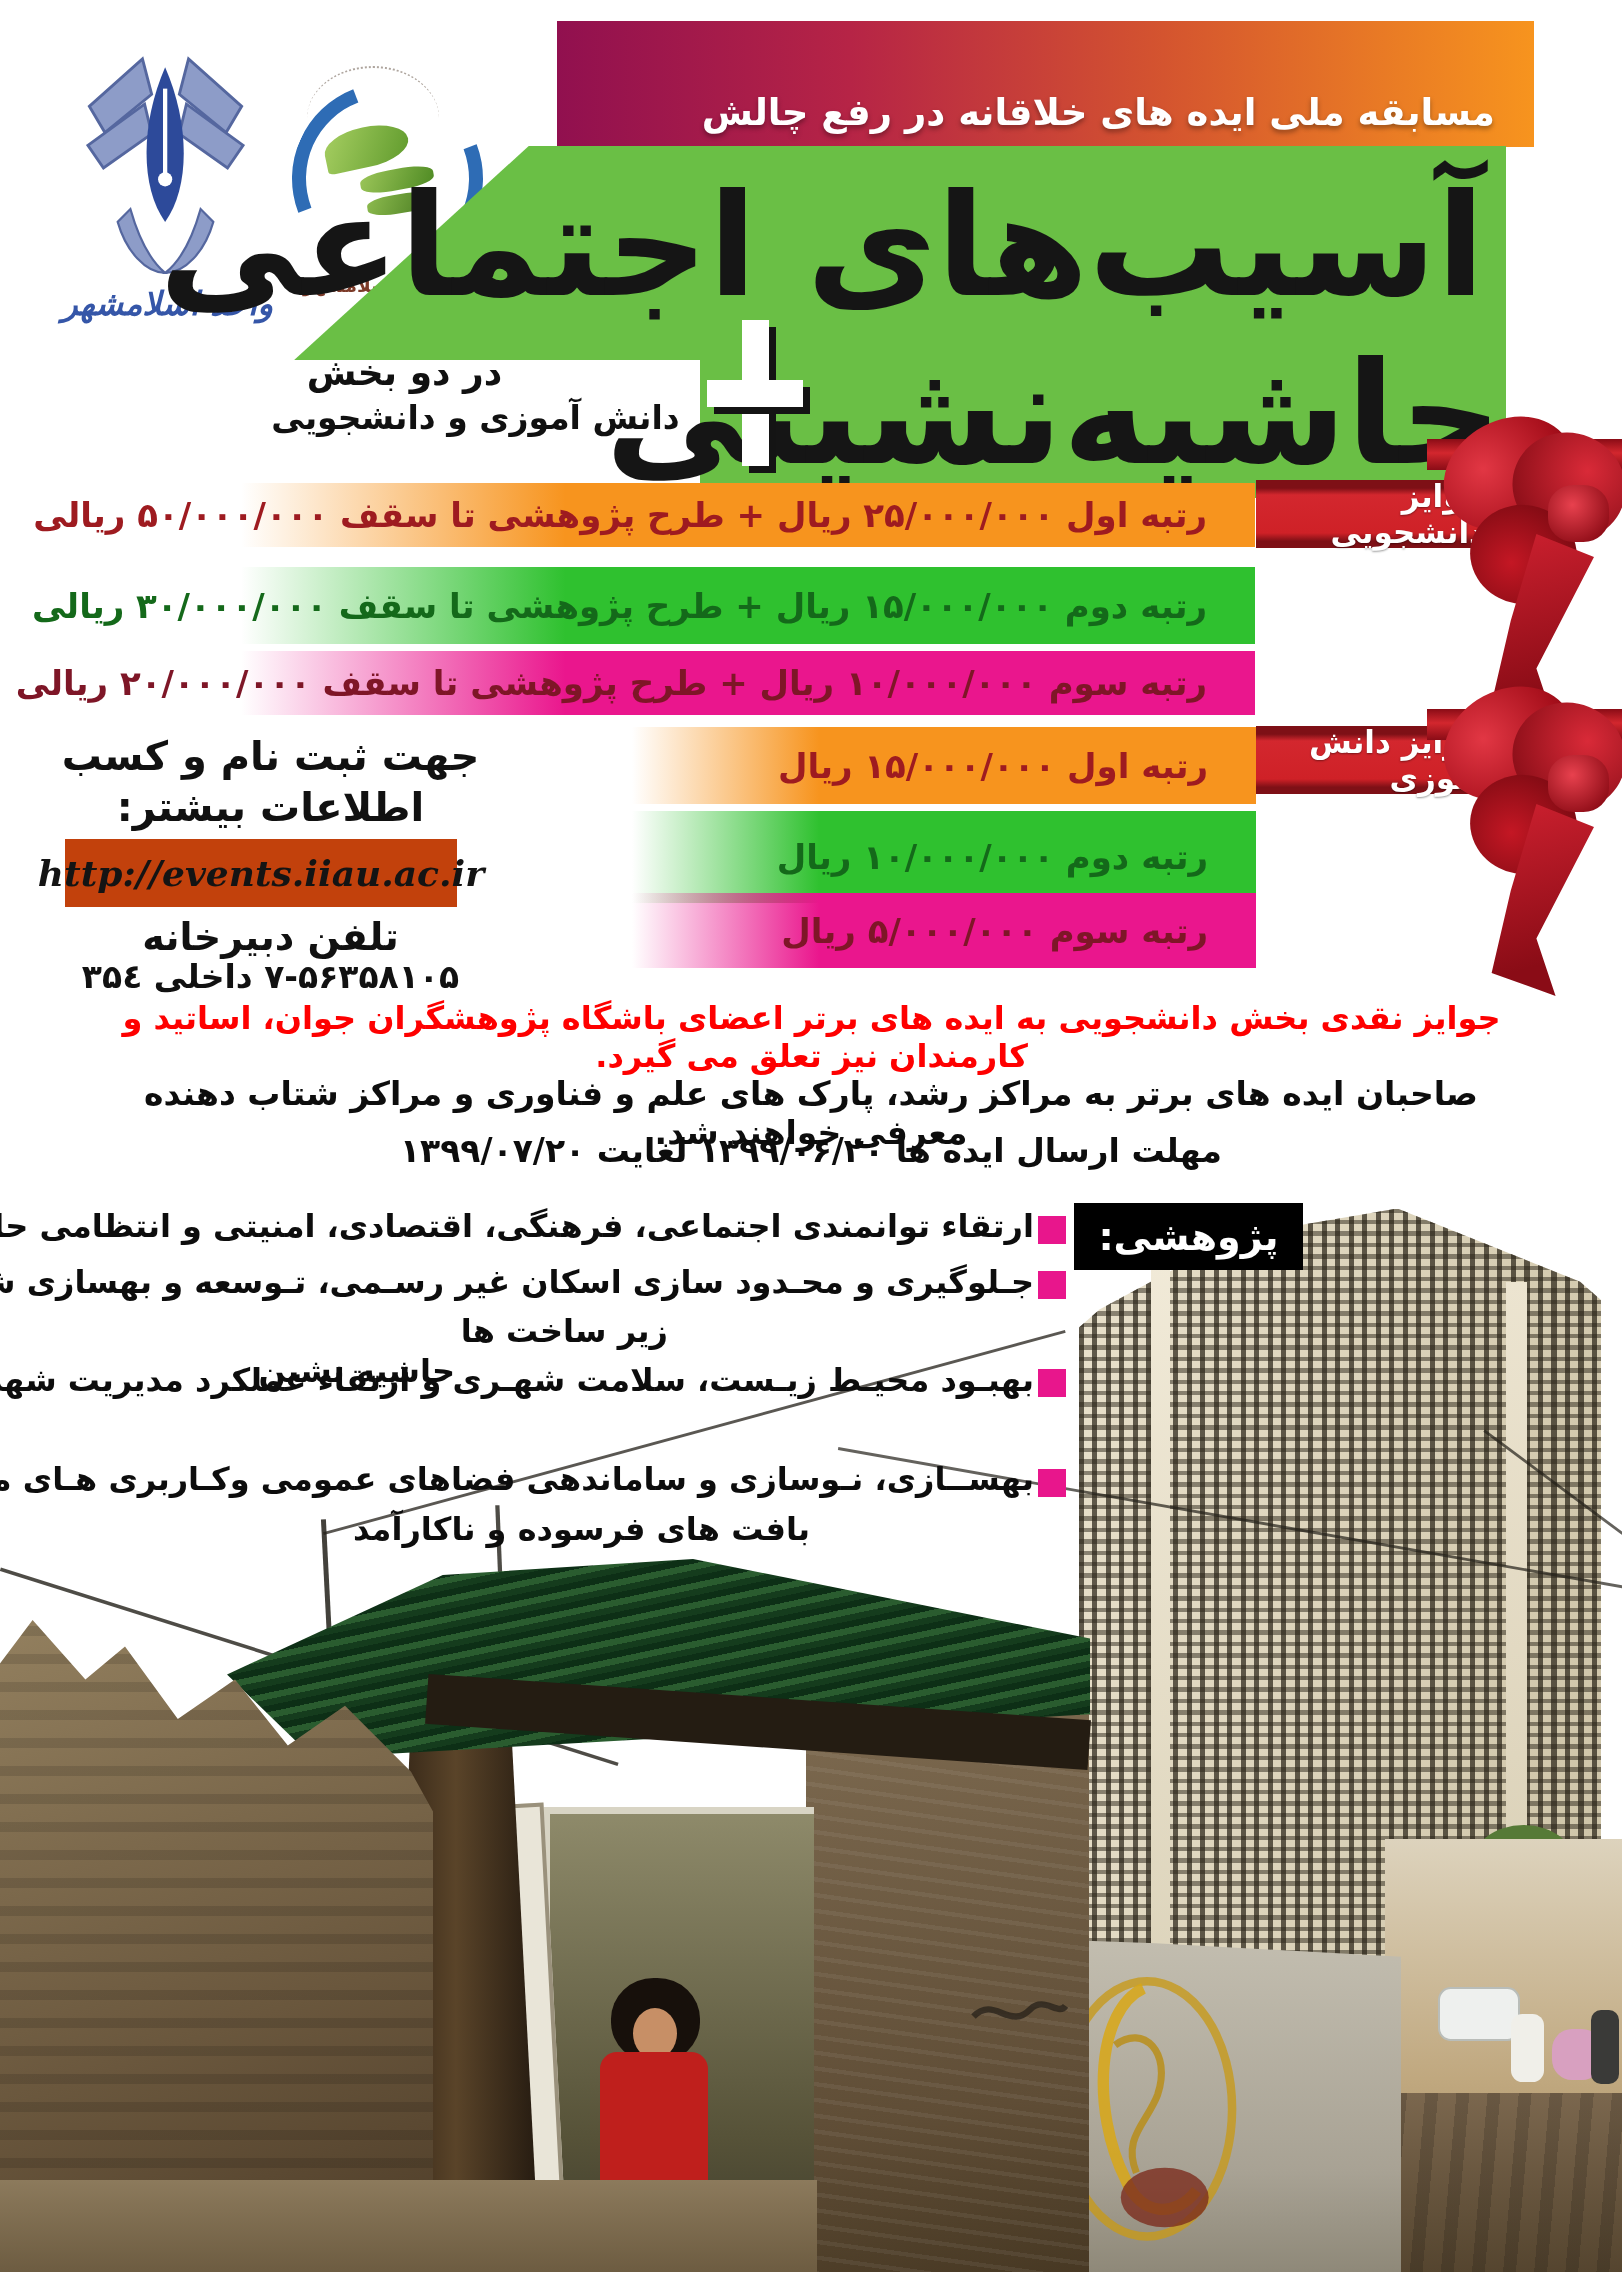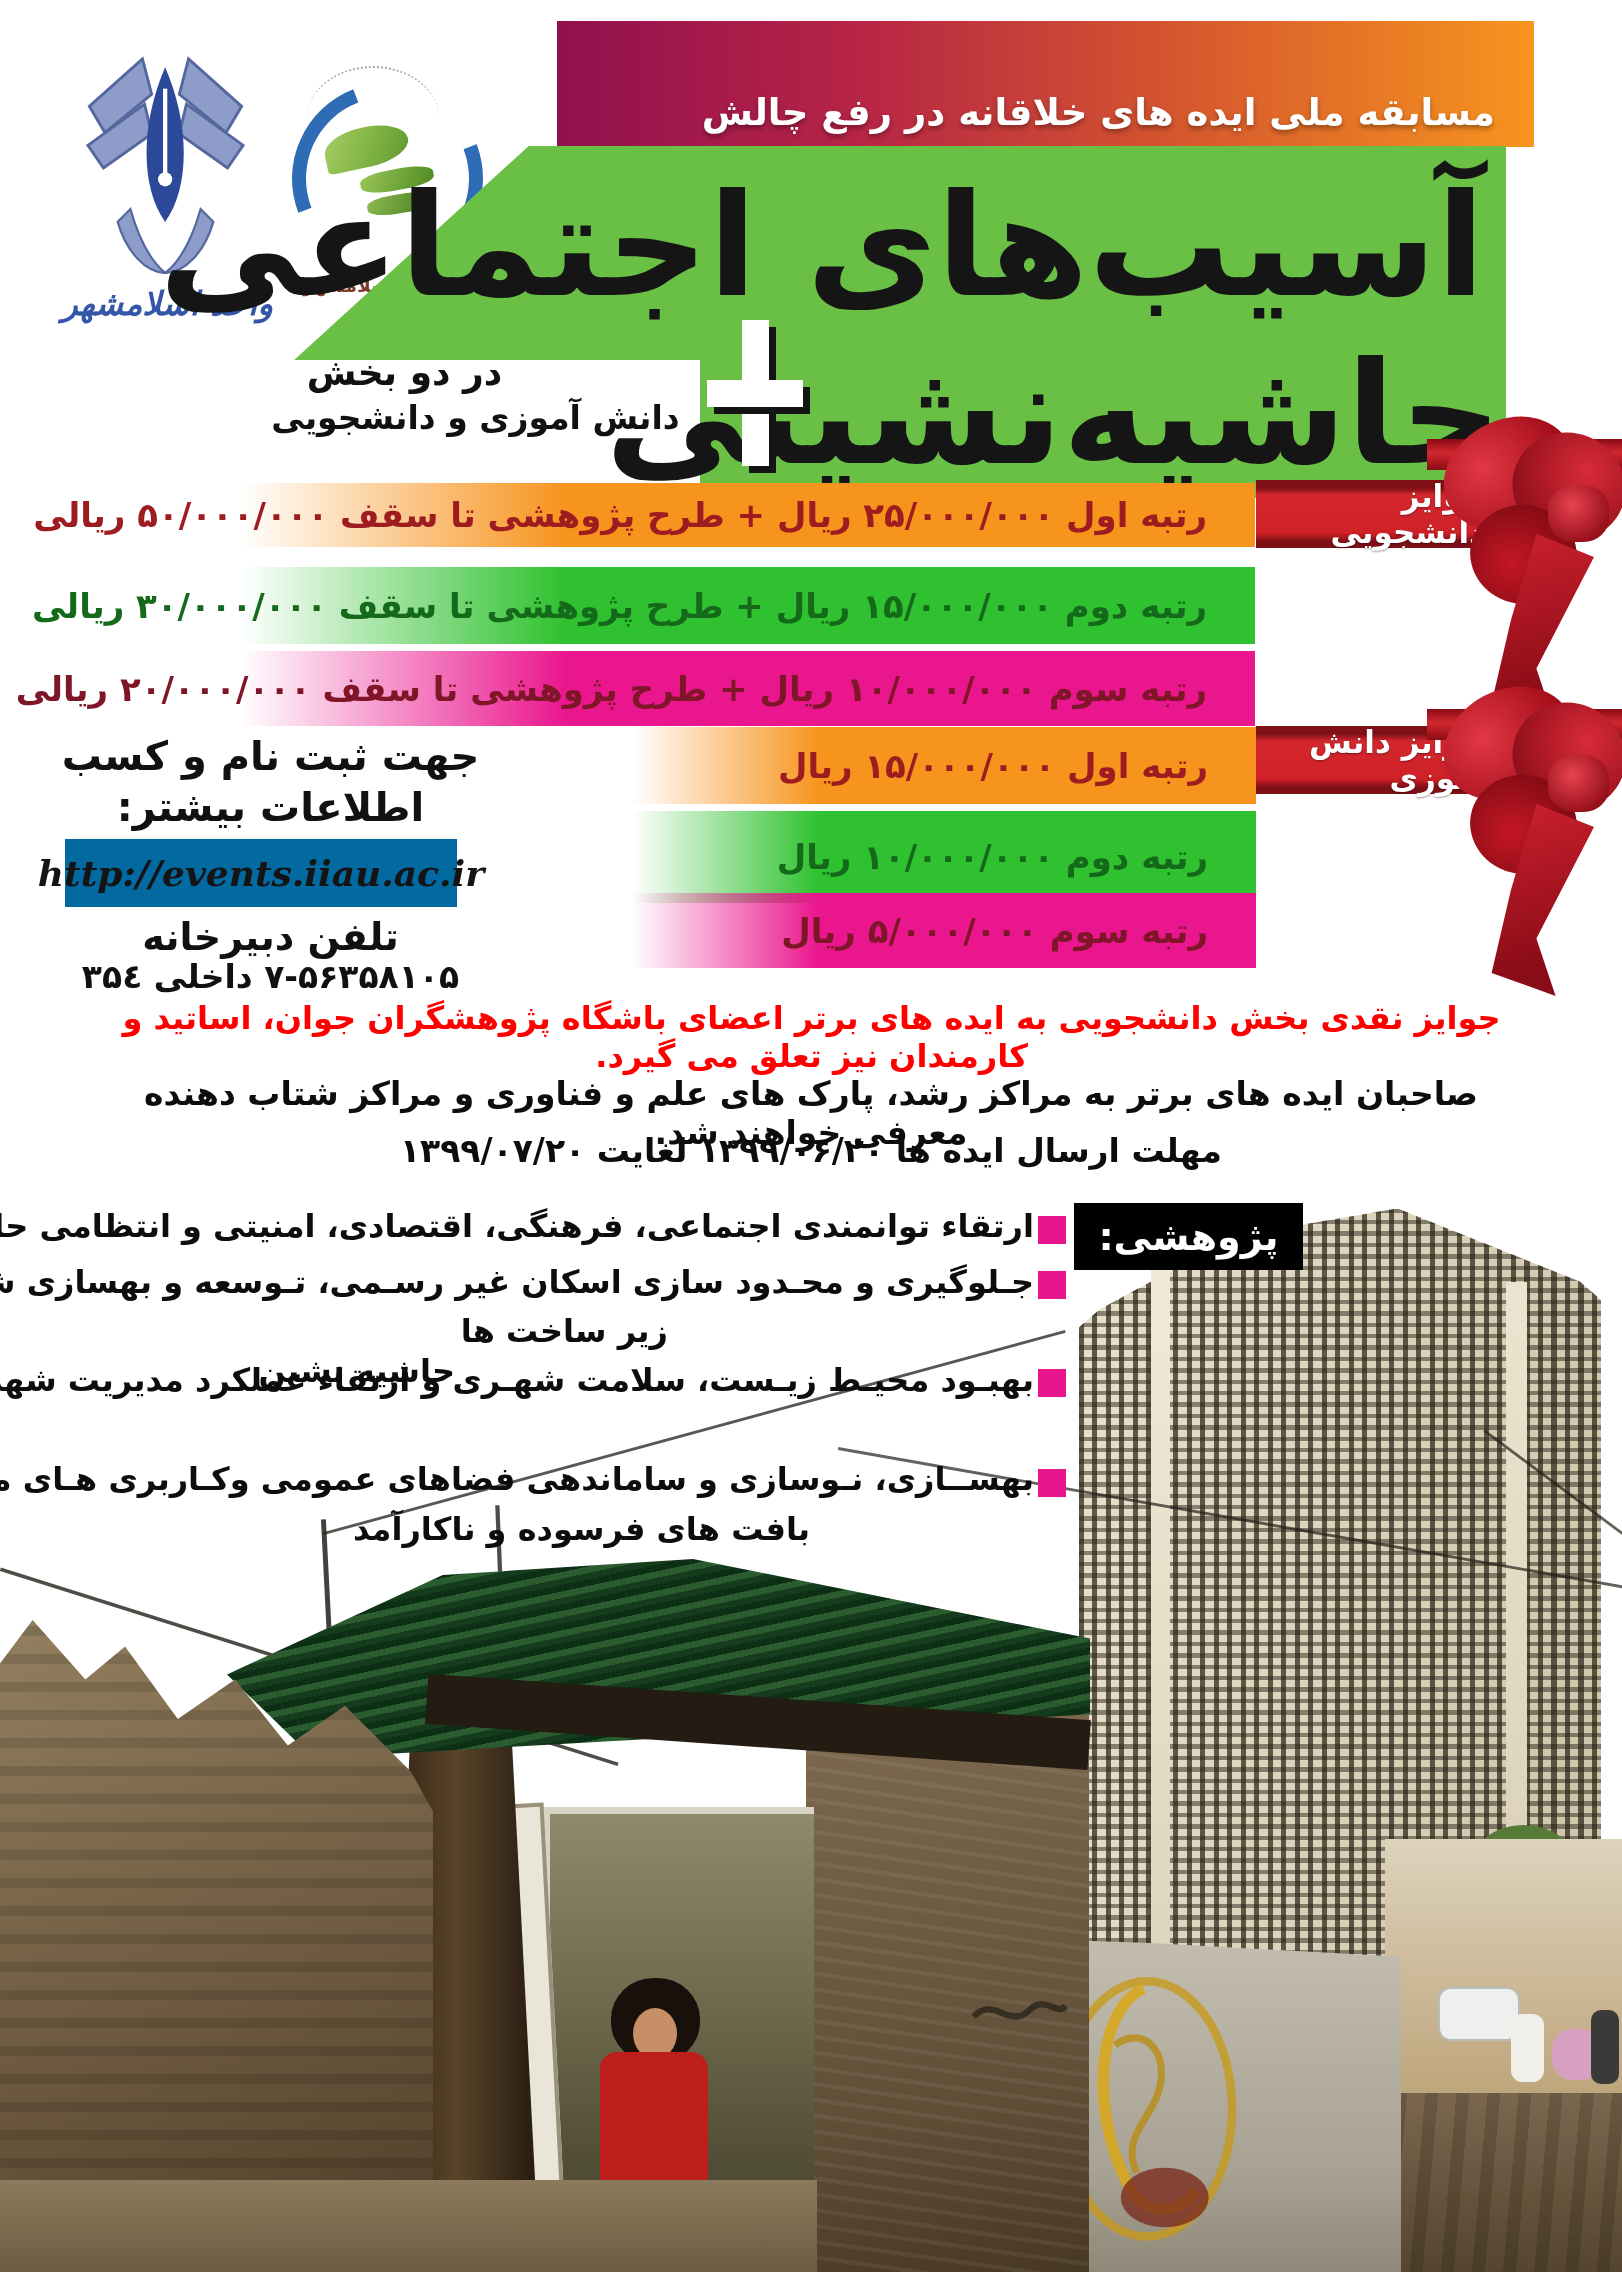--- a/index.html
+++ b/index.html
@@ -42,21 +42,21 @@
   .sub-intro{left:298px;top:352px;width:213px;text-align:center;font-size:36px;font-weight:bold;color:#111;}
   .sub-sections{left:234px;top:398px;width:483px;text-align:center;font-size:33px;font-weight:bold;color:#111;white-space:nowrap;}
 
   
   .stripe{display:flex;align-items:center;justify-content:flex-end;}
   .stripe span{font-size:34px;font-weight:bold;padding-left:14px;white-space:nowrap;}
   .stripe .tx{padding-right:48px;}
   .st-tex{background-image:repeating-linear-gradient(135deg,rgba(255,255,255,.10) 0 2.1px,rgba(0,0,0,0) 2.1px 6.4px);}
   .u1{left:241px;top:483px;width:1014px;height:64px;background:linear-gradient(90deg,rgba(247,148,30,0) 0%,#f7941e 32%);}
   .u2{left:241px;top:567px;width:1014px;height:77px;background:linear-gradient(90deg,rgba(47,193,47,0) 0%,#2fc12f 32%);}
-  .u3{left:241px;top:651px;width:1014px;height:75px;background:linear-gradient(90deg,rgba(234,22,141,0) 0%,#ea168d 32%);}
+  .u3{left:241px;top:651px;width:1014px;height:64px;background:linear-gradient(90deg,rgba(234,22,141,0) 0%,#ea168d 32%);}
   .s1{left:632px;top:727px;width:624px;height:77px;background:linear-gradient(90deg,rgba(247,148,30,0) 0%,#f7941e 30%);}
   .s2{left:632px;top:811px;width:624px;height:92px;background:linear-gradient(90deg,rgba(47,193,47,0) 0%,#2fc12f 30%);}
   .s3{left:632px;top:893px;width:624px;height:75px;background:linear-gradient(90deg,rgba(234,22,141,0) 0%,#ea168d 30%);}
   .tx-or{color:#9e1b20;}
   .tx-gr{color:#14691a;}
   .tx-pk{color:#7e1627;}
 
   
   .ribbon-band{
     background:linear-gradient(180deg,#7e1016 0%,#7e1016 12%,#d3272e 22%,#cf2127 78%,#7e1016 90%,#7e1016 100%);
@@ -79,21 +79,21 @@
     background:radial-gradient(circle at 40% 35%,#e8414e,#8f0d17 80%);}
   .bow .tail{position:absolute;left:39px;top:114px;width:128px;height:192px;
     background:linear-gradient(165deg,#cf2130,#8a0c16 80%);
     clip-path:polygon(55% 0,100% 12%,55% 70%,70% 100%,20% 88%,35% 45%);}
   .bow-rib{position:absolute;left:0;top:18.5px;width:195px;height:31px;background:linear-gradient(180deg,#8a0c16,#d3272e 45%,#8a0c16);}
 
   
   .reg-l1{left:43px;top:733px;width:455px;text-align:center;font-size:40px;font-weight:bold;color:#111;}
   .reg-l2{left:43px;top:784px;width:455px;text-align:center;font-size:40px;font-weight:bold;color:#111;}
   .url-box{
-    left:65px;top:839px;width:392px;height:68px;background:#0369a1;
+    left:65px;top:839px;width:392px;height:68px;background:#c2410c;
     display:flex;align-items:center;justify-content:center;text-decoration:none;
   }
   .url-box span{font-family:"DejaVu Serif",serif;font-style:italic;font-weight:bold;font-size:36px;color:#141414;}
   .reg-phl{left:43px;top:915px;width:455px;text-align:center;font-size:38px;font-weight:bold;color:#111;}
   .reg-phn{left:43px;top:957px;width:455px;text-align:center;font-size:33px;font-weight:bold;color:#111;}
 
   
   .notice-red{left:50px;top:999px;width:1523px;text-align:center;font-size:32px;font-weight:bold;color:#fe0000;}
   .notice-intro{left:99px;top:1074px;width:1424px;text-align:center;font-size:33px;font-weight:bold;color:#0d0d0d;}
   .notice-deadline{left:99px;top:1131px;width:1424px;text-align:center;font-size:33px;font-weight:bold;color:#0d0d0d;}

